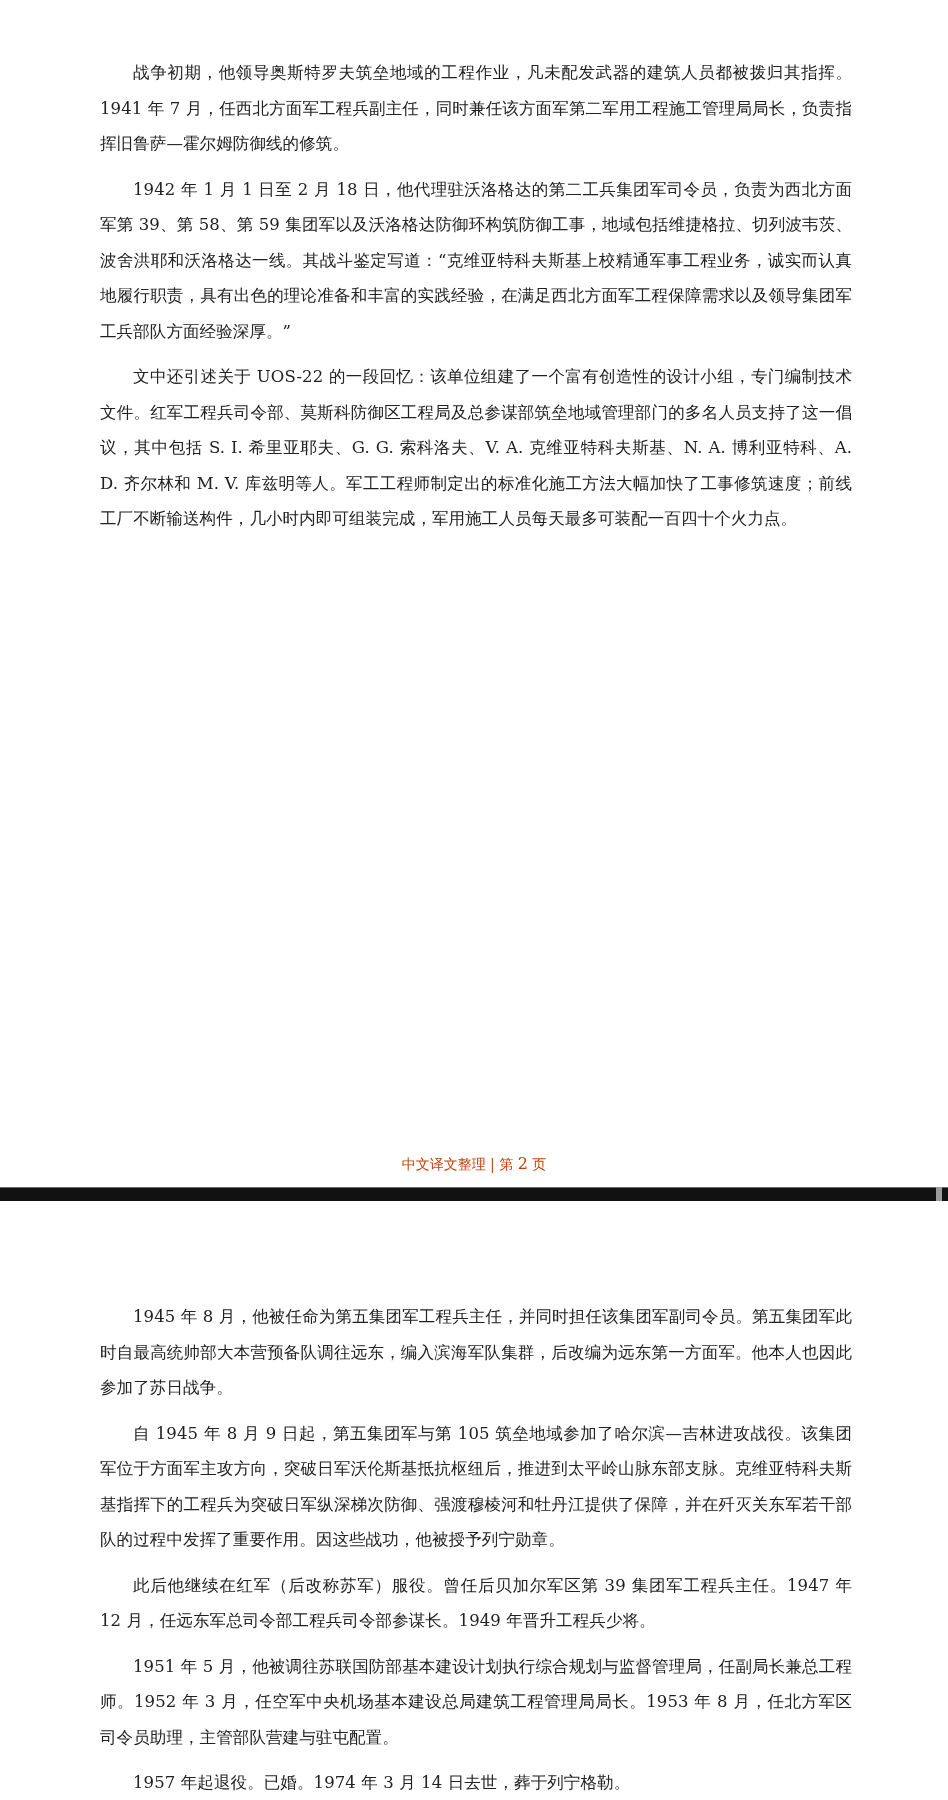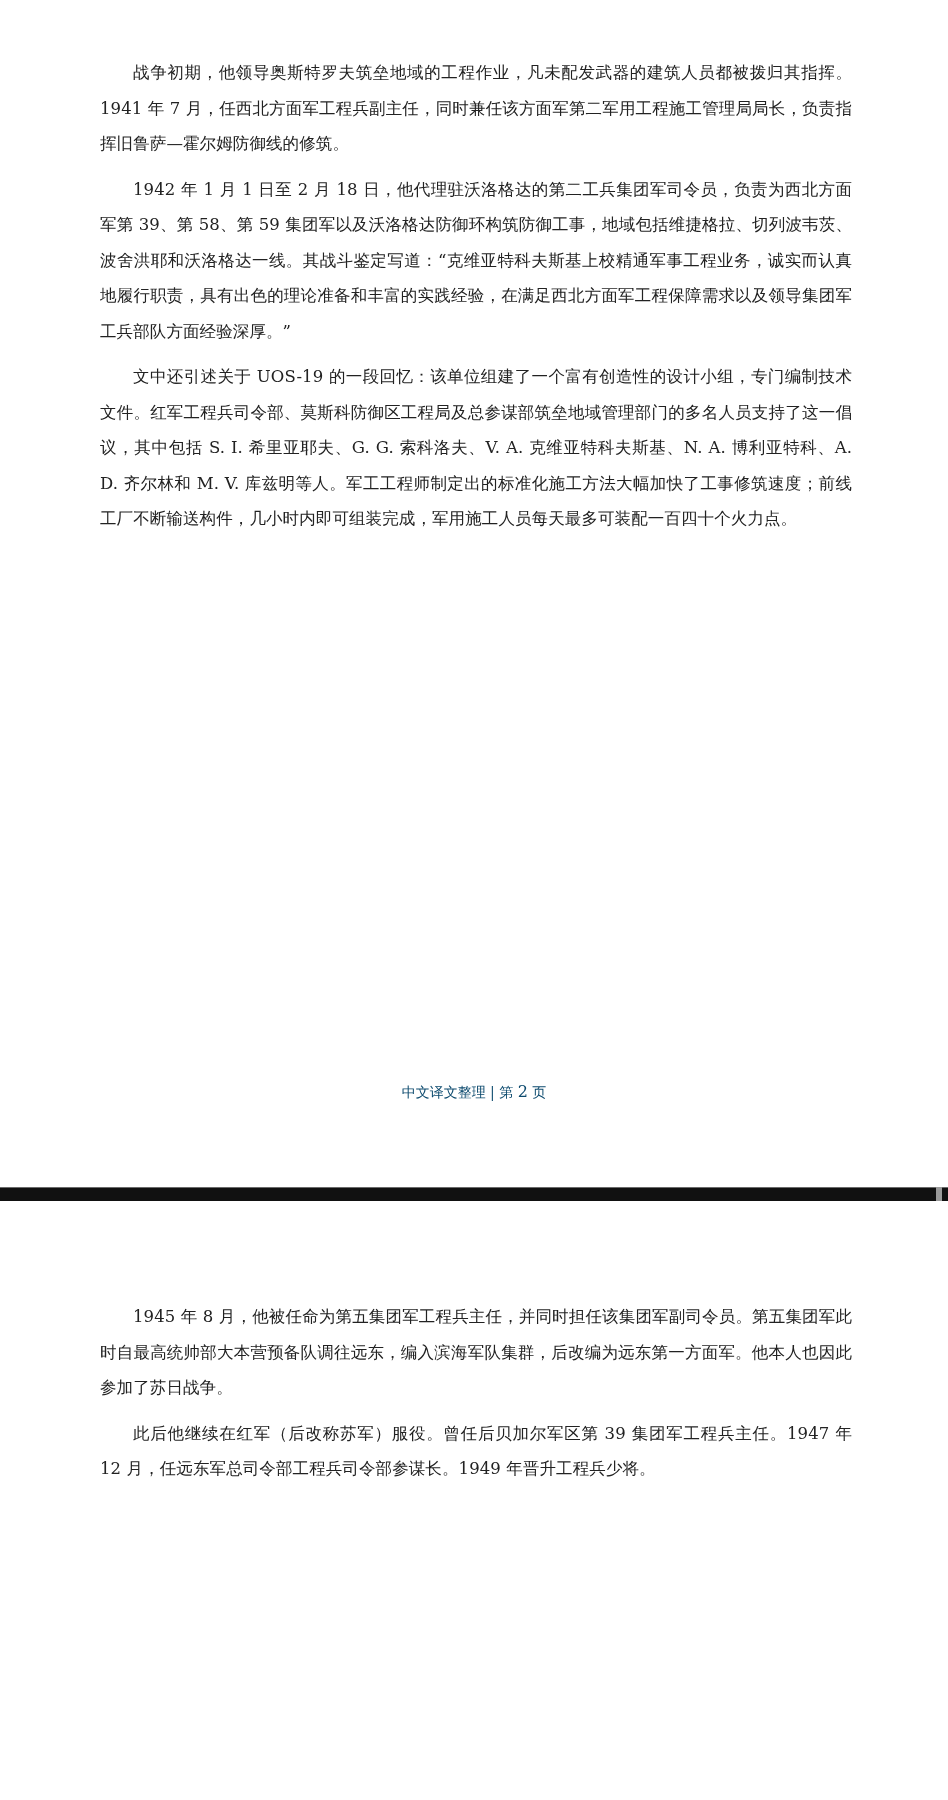--- a/index.html
+++ b/index.html
@@ -16,50 +16,53 @@
   .page-2 .content { top: 98px; }
   .para {
     margin: 0 0 10px 0;
     font-size: 16.5px;
     line-height: 35.5px;
     text-indent: 2em;
     text-align: justify;
     letter-spacing: 0.1px;
   }
   .footer {
-    position: absolute; top: 1082px; left: 0; width: 948px;
-    text-align: center; font-size: 14px; color: #0c4a6e;
+    position: absolute; top: 1154px; left: 0; width: 948px;
+    text-align: center; font-size: 14px; color: #c2410c;
   }
   .footer .num { font-size: 16px; }
   .separator {
     position: absolute; left: 0; top: 1187px; width: 948px; height: 14px;
     background: #111111; border-top: 1px solid #6a6a6a; box-sizing: border-box;
   }
   .scroll-thumb {
     position: absolute; right: 6px; top: 1187px; width: 6px; height: 14px;
     background: #9a9a9a;
   }
 </style>
 </head>
 <body>
 
 <div class="page page-1">
   <div class="content">
     <p class="para">战争初期，他领导奥斯特罗夫筑垒地域的工程作业，凡未配发武器的建筑人员都被拨归其指挥。1941 年 7 月，任西北方面军工程兵副主任，同时兼任该方面军第二军用工程施工管理局局长，负责指挥旧鲁萨—霍尔姆防御线的修筑。</p>
     <p class="para">1942 年 1 月 1 日至 2 月 18 日，他代理驻沃洛格达的第二工兵集团军司令员，负责为西北方面军第 39、第 58、第 59 集团军以及沃洛格达防御环构筑防御工事，地域包括维捷格拉、切列波韦茨、波舍洪耶和沃洛格达一线。其战斗鉴定写道：“克维亚特科夫斯基上校精通军事工程业务，诚实而认真地履行职责，具有出色的理论准备和丰富的实践经验，在满足西北方面军工程保障需求以及领导集团军工兵部队方面经验深厚。”</p>
-    <p class="para">文中还引述关于 UOS-19 的一段回忆：该单位组建了一个富有创造性的设计小组，专门编制技术文件。红军工程兵司令部、莫斯科防御区工程局及总参谋部筑垒地域管理部门的多名人员支持了这一倡议，其中包括 S. I. 希里亚耶夫、G. G. 索科洛夫、V. A. 克维亚特科夫斯基、N. A. 博利亚特科、A. D. 齐尔林和 M. V. 库兹明等人。军工工程师制定出的标准化施工方法大幅加快了工事修筑速度；前线工厂不断输送构件，几小时内即可组装完成，军用施工人员每天最多可装配一百四十个火力点。</p>
+    <p class="para">文中还引述关于 UOS-22 的一段回忆：该单位组建了一个富有创造性的设计小组，专门编制技术文件。红军工程兵司令部、莫斯科防御区工程局及总参谋部筑垒地域管理部门的多名人员支持了这一倡议，其中包括 S. I. 希里亚耶夫、G. G. 索科洛夫、V. A. 克维亚特科夫斯基、N. A. 博利亚特科、A. D. 齐尔林和 M. V. 库兹明等人。军工工程师制定出的标准化施工方法大幅加快了工事修筑速度；前线工厂不断输送构件，几小时内即可组装完成，军用施工人员每天最多可装配一百四十个火力点。</p>
   </div>
   <div class="footer">
     <span>中文译文整理 | 第</span>
     <span class="num">2</span>
     <span>页</span>
   </div>
 </div>
 
 <div class="separator"></div>
 <div class="scroll-thumb"></div>
 
 <div class="page page-2">
   <div class="content">
     <p class="para">1945 年 8 月，他被任命为第五集团军工程兵主任，并同时担任该集团军副司令员。第五集团军此时自最高统帅部大本营预备队调往远东，编入滨海军队集群，后改编为远东第一方面军。他本人也因此参加了苏日战争。</p>
+    <p class="para">自 1945 年 8 月 9 日起，第五集团军与第 105 筑垒地域参加了哈尔滨—吉林进攻战役。该集团军位于方面军主攻方向，突破日军沃伦斯基抵抗枢纽后，推进到太平岭山脉东部支脉。克维亚特科夫斯基指挥下的工程兵为突破日军纵深梯次防御、强渡穆棱河和牡丹江提供了保障，并在歼灭关东军若干部队的过程中发挥了重要作用。因这些战功，他被授予列宁勋章。</p>
     <p class="para">此后他继续在红军（后改称苏军）服役。曾任后贝加尔军区第 39 集团军工程兵主任。1947 年 12 月，任远东军总司令部工程兵司令部参谋长。1949 年晋升工程兵少将。</p>
+    <p class="para">1951 年 5 月，他被调往苏联国防部基本建设计划执行综合规划与监督管理局，任副局长兼总工程师。1952 年 3 月，任空军中央机场基本建设总局建筑工程管理局局长。1953 年 8 月，任北方军区司令员助理，主管部队营建与驻屯配置。</p>
+    <p class="para">1957 年起退役。已婚。1974 年 3 月 14 日去世，葬于列宁格勒。</p>
   </div>
 </div>
 
 </body></html>

